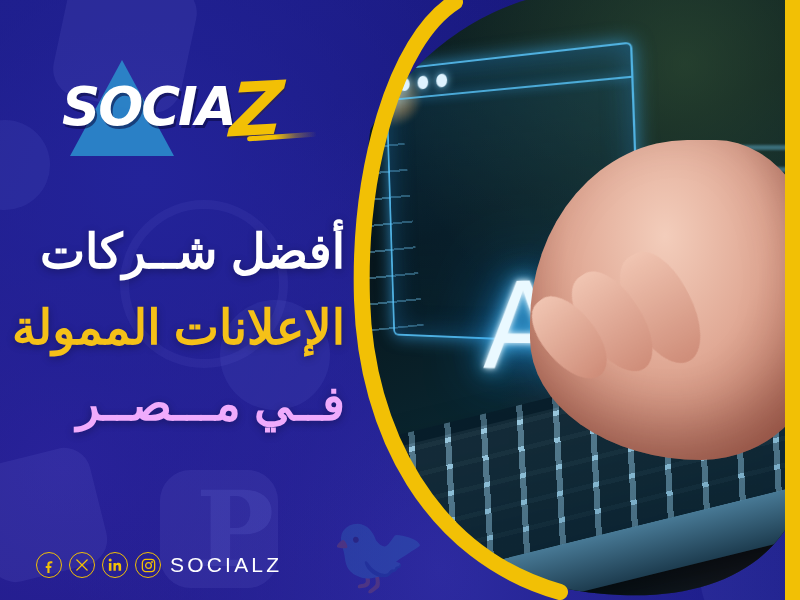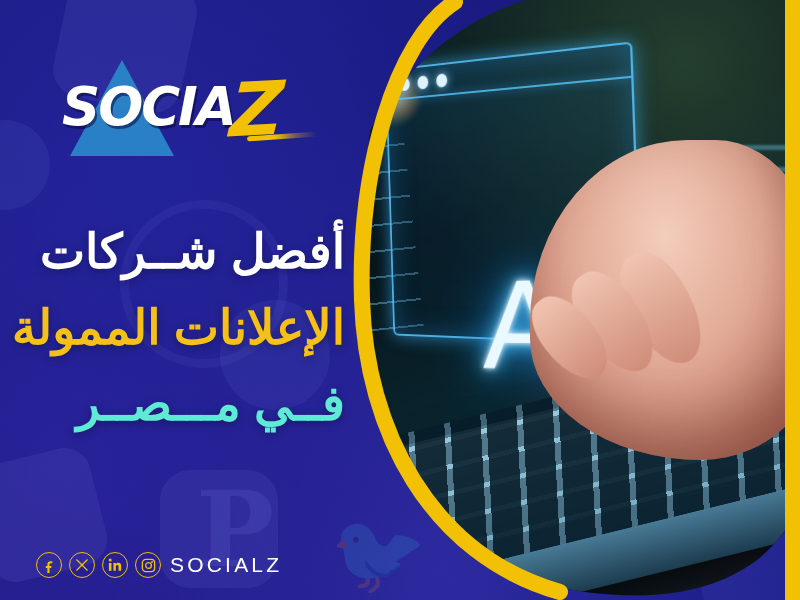--- a/index.html
+++ b/index.html
@@ -293,21 +293,21 @@
   .hl-line {
     font-family: Liberation Sans, sans-serif;
     font-size: 48px;
     font-weight: 700;
     line-height: 1.0;
     white-space: nowrap;
     text-shadow: 0 2px 8px rgba(0,0,0,0.30);
   }
   .hl-1 { color: #ffffff; margin-bottom: 28px; }
   .hl-2 { color: #f5c118; margin-bottom: 28px; }
-  .hl-3 { color: #5eead4; }
+  .hl-3 { color: #f0abfc; }
 
   
   .footer {
     position: absolute;
     left: 36px;
     bottom: 22px;
     display: flex;
     align-items: center;
     gap: 7px;
   }

